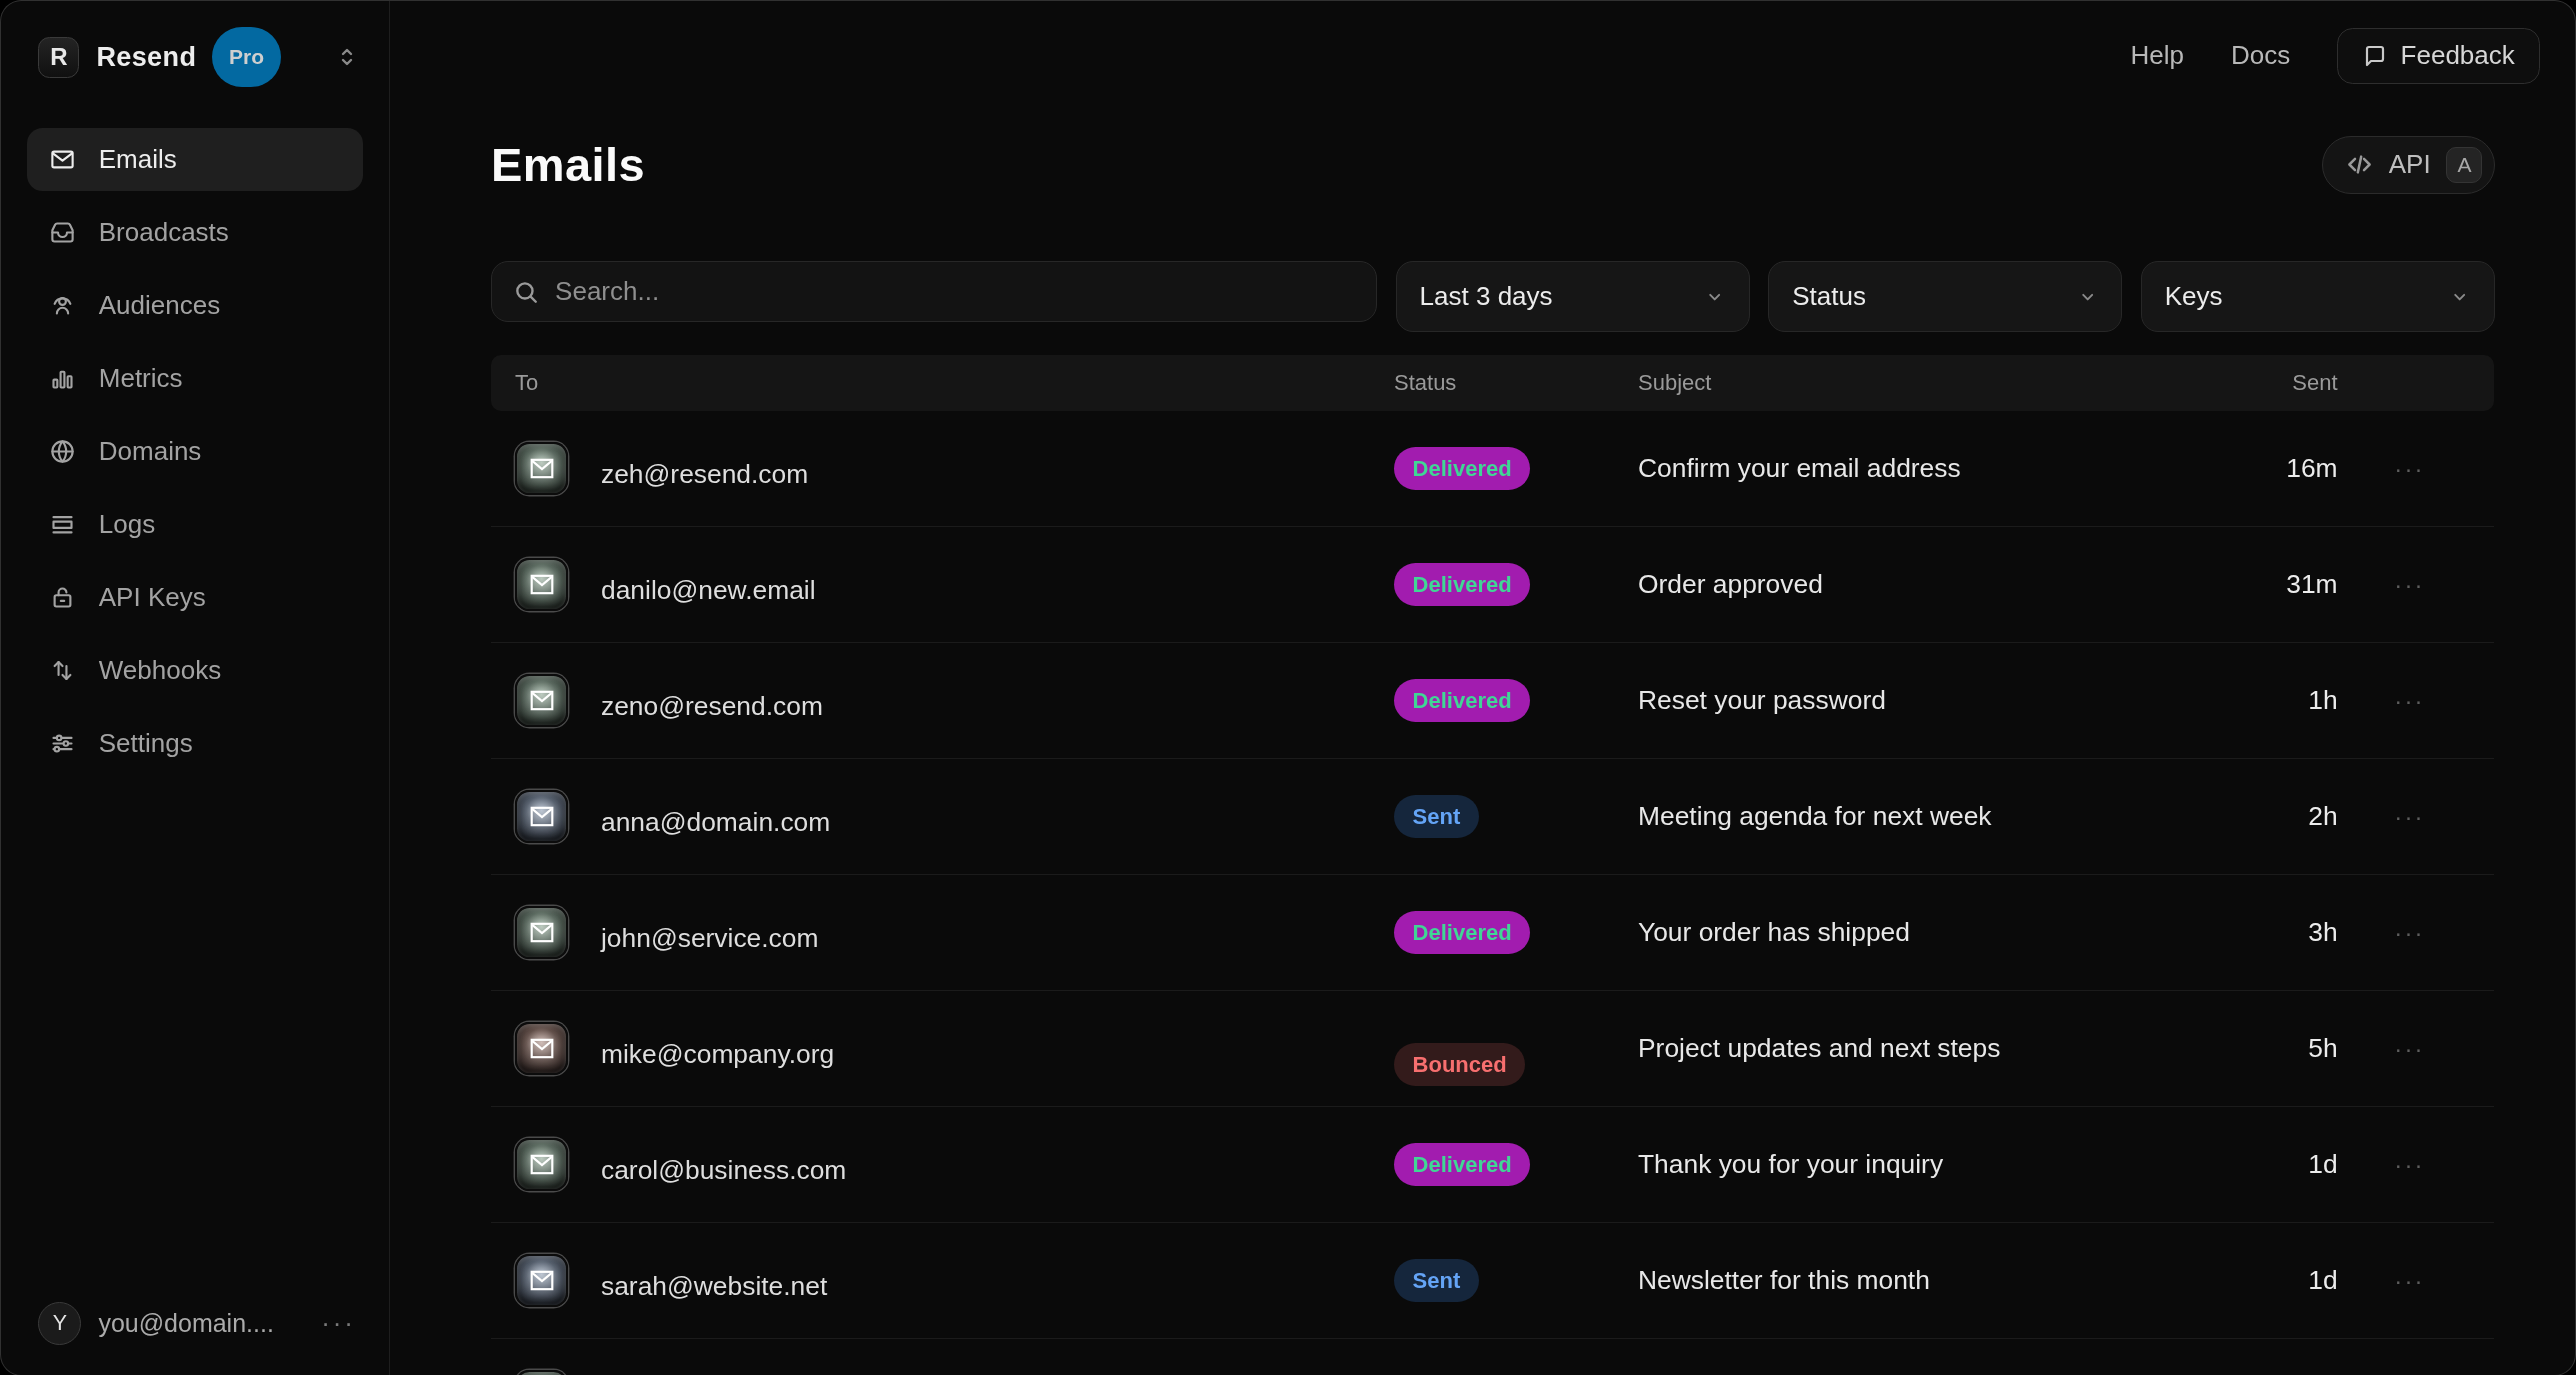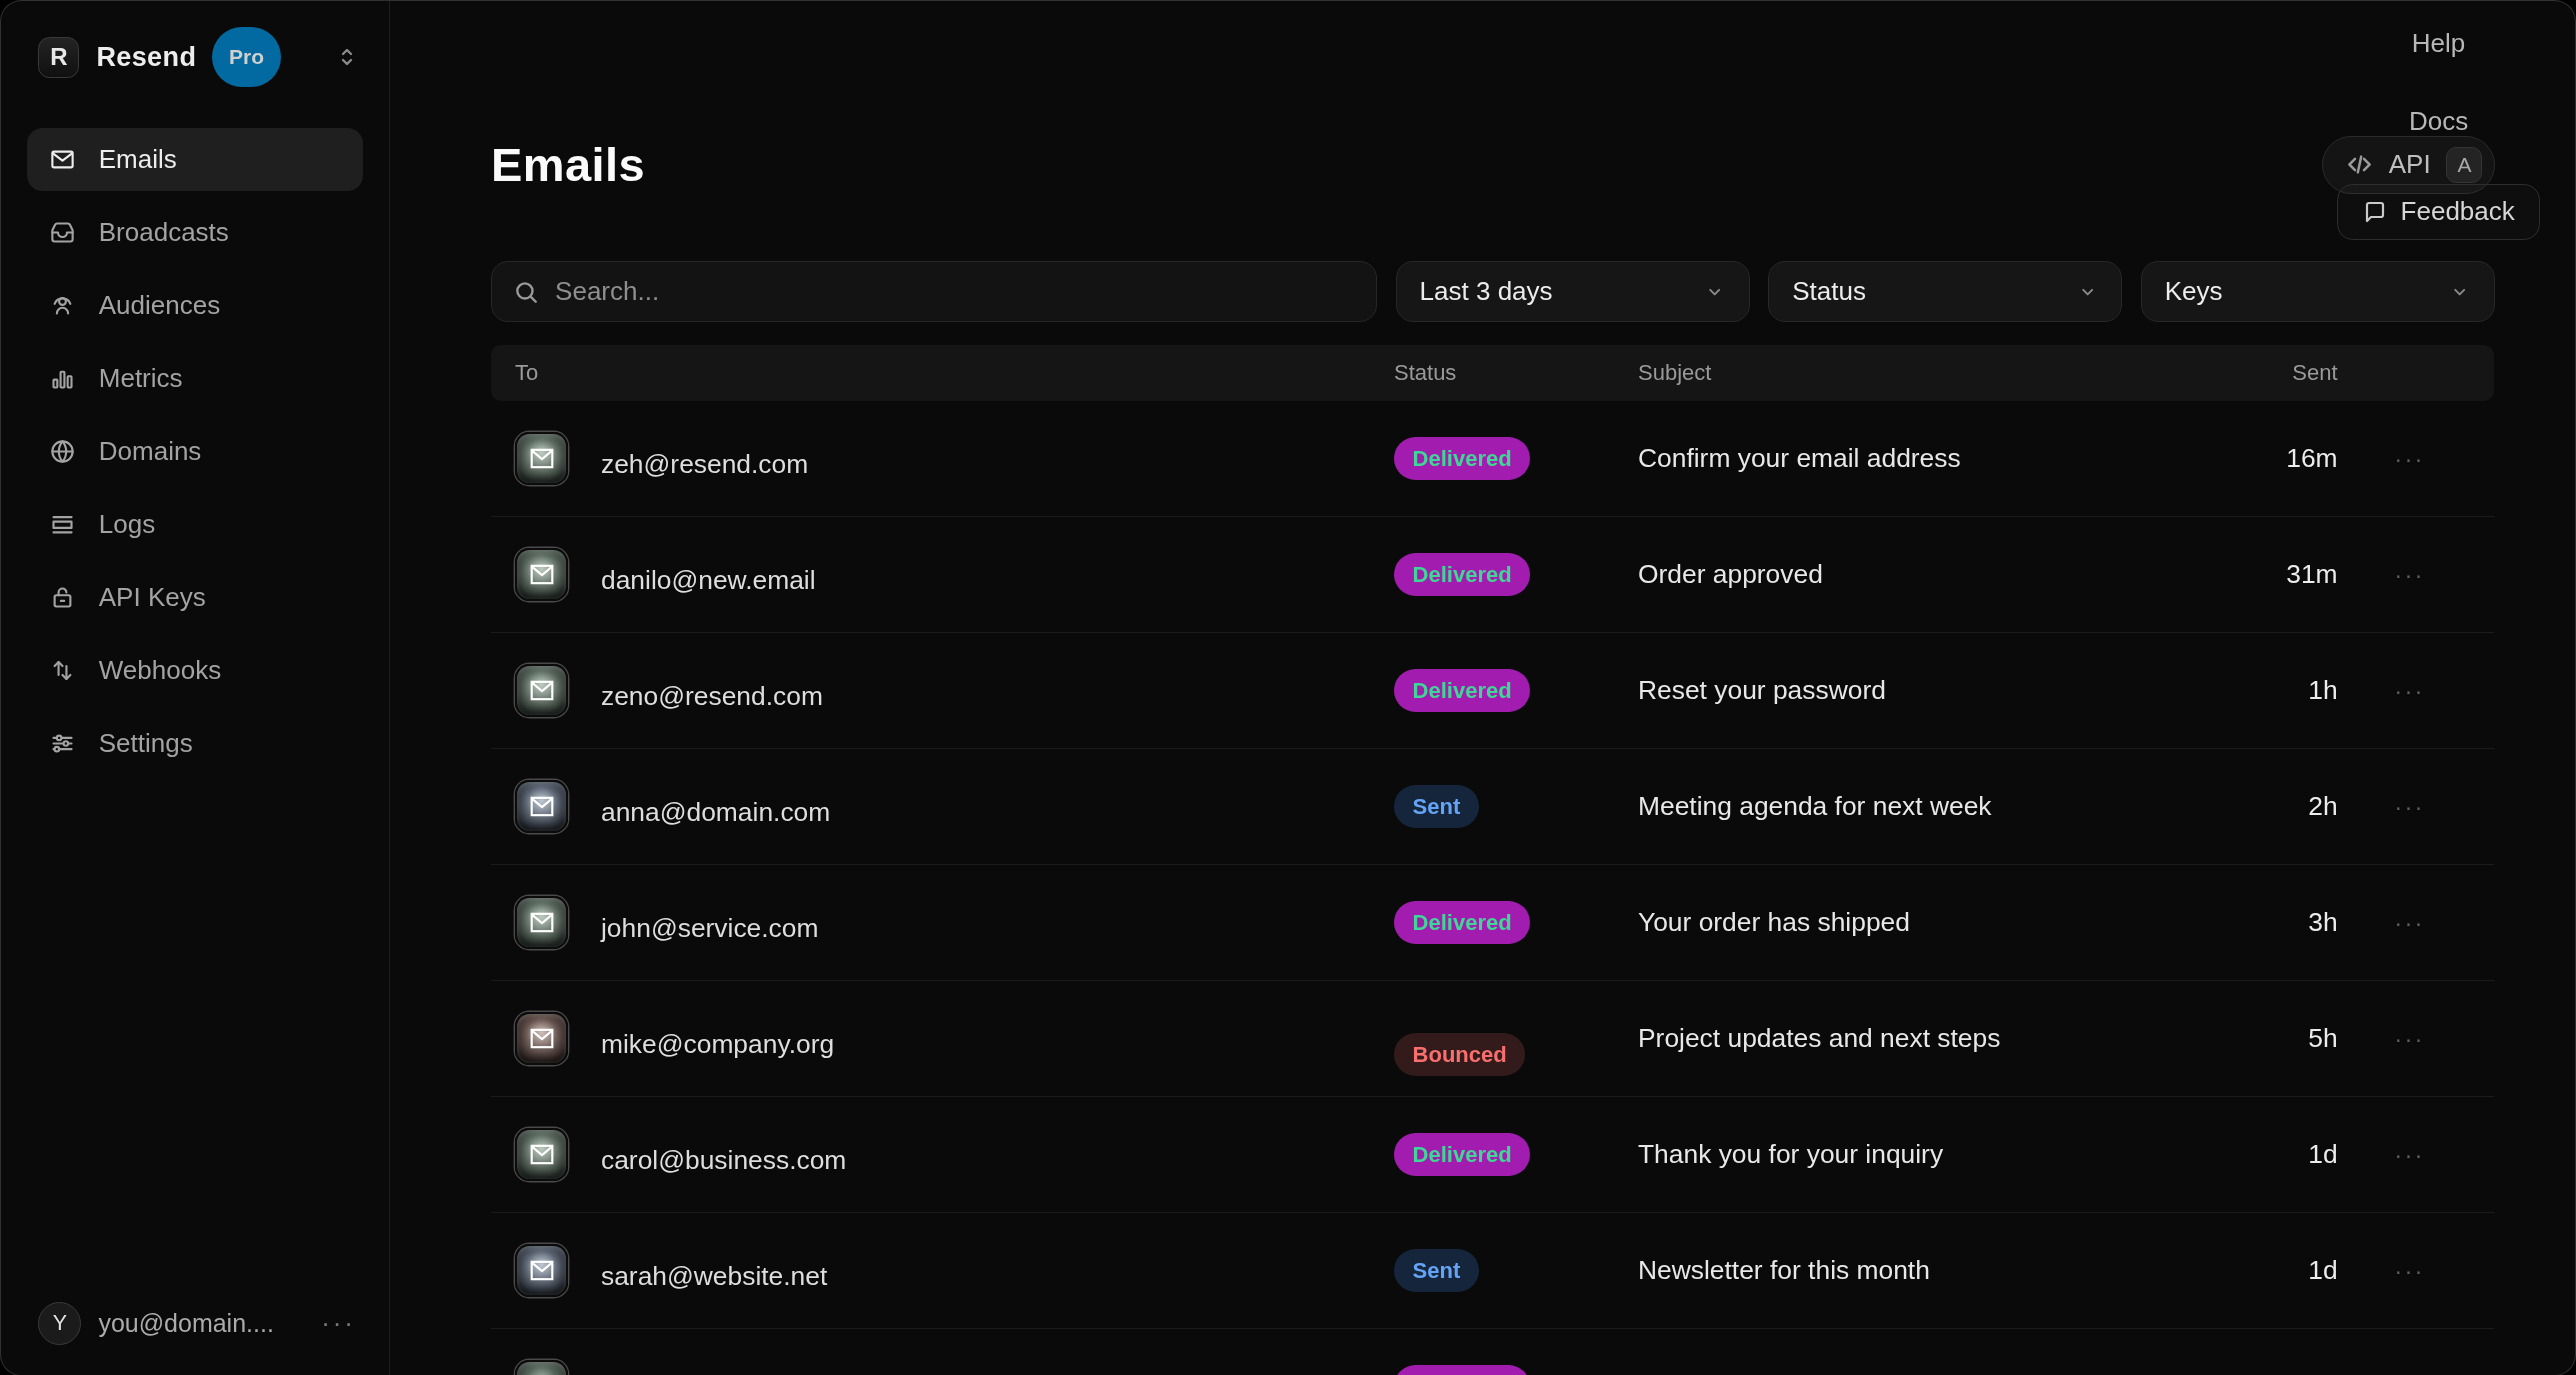--- a/index.html
+++ b/index.html
@@ -55,21 +55,21 @@
     font-size:21.4px; color:#E5E5E5;
   }
   .user-email{ margin-left:17px; font-size:25px; color:#ABABAB; white-space:nowrap; overflow:hidden; }
   .user-menu{ margin-left:auto; color:#7A7A7A; font-size:26px; letter-spacing:2.9px; cursor:pointer; }
 
   
   .main{ flex:1; position:relative; padding:0 83px 0 101px; }
 
   .topbar{
     position:absolute; top:27px; right:38px;
-    display:flex; align-items:center; gap:47px;flex-direction:column;
+    display:flex; align-items:center; gap:47px;
   }
   .top-link{ font-size:26px; color:#B8B8B8; cursor:pointer; }
   .feedback-btn{
     display:flex; align-items:center; gap:14.3px;
     border:0.7px solid #2E2E2E; border-radius:15.7px;
     padding:11.4px 24px; font-size:26px; color:#D6D6D6;
     background:rgba(255,255,255,0.02); cursor:pointer;
   }
 
   .title-row{ margin-top:129px; height:69px; display:flex; align-items:center; justify-content:space-between; }
@@ -93,21 +93,21 @@
     width:886px; height:61px; border-radius:17px;
     background:#131313; border:0.7px solid #272727;
     display:flex; align-items:center; padding:0 21.4px; gap:15.7px;
   }
   .search-box input{
     flex:1; background:transparent; border:none; outline:none;
     font-family:inherit; font-size:26px; color:#E5E5E5;
   }
   .search-box input::placeholder{ color:#8F8F8F; }
   .dropdown{
-    width:354px; height:61px; border-radius:17px;
+    width:354px; height:71px; border-radius:17px;
     background:#161616; border:0.7px solid #272727;
     display:flex; align-items:center; justify-content:space-between;
     padding:0 23px; font-size:26px; color:#ECECEC; cursor:pointer;
   }
   .dropdown .chev{ color:#8A8A8A; display:flex; }
 
   
   .table{ margin-top:23px; width:2003px; }
   .thead, .trow{
     display:grid;

